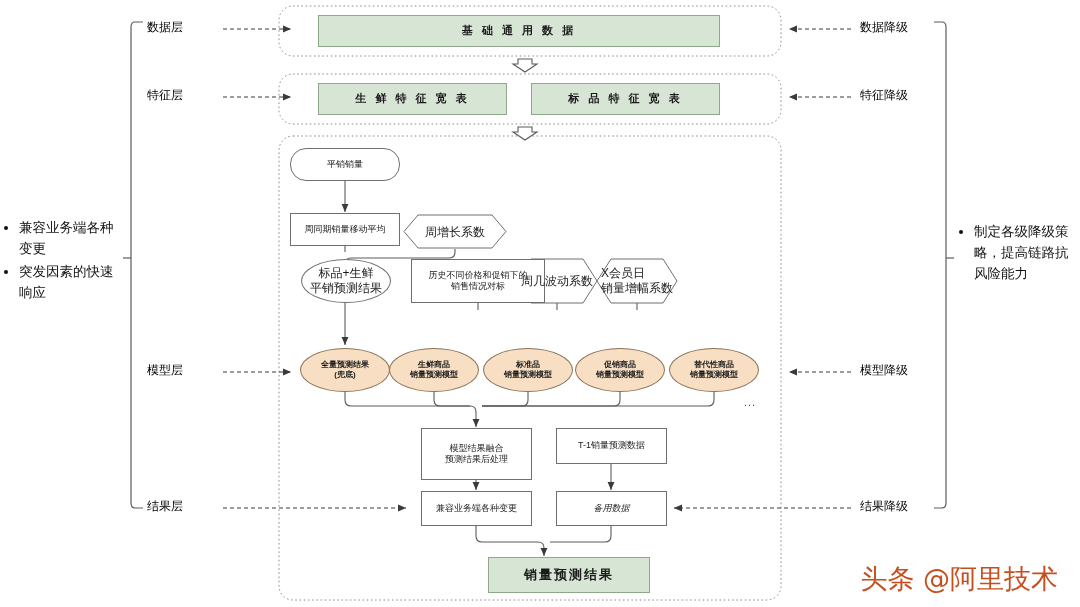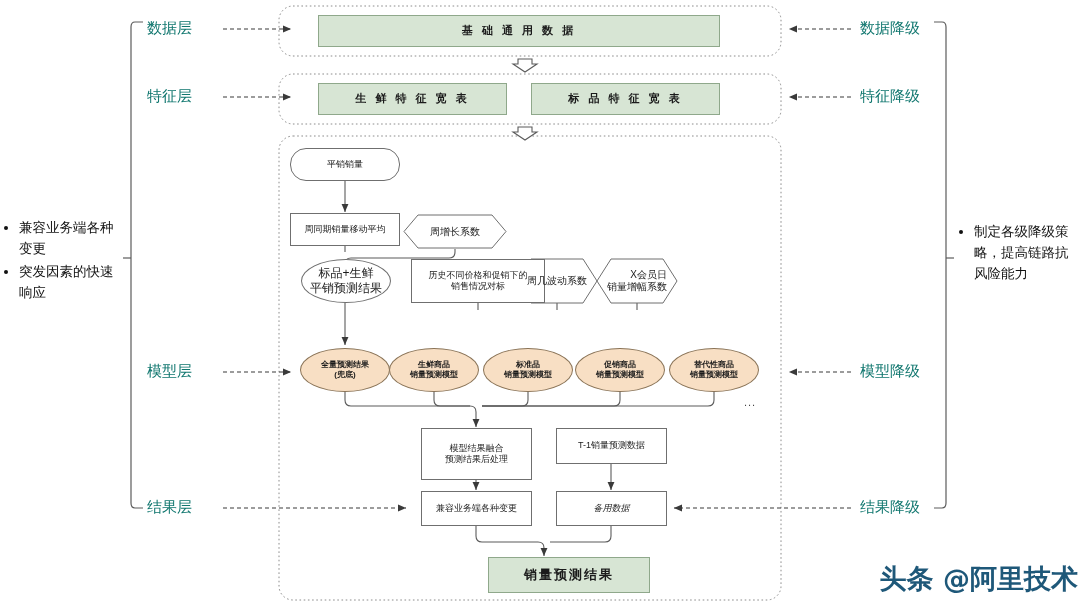--- a/index.html
+++ b/index.html
@@ -23,30 +23,30 @@
     color:#1b1b1b;
   }
   .rect{border:1px solid #6f6f6f;background:#ffffff;font-size:9px;}
   .green{background:#d7e5d4;border:1px solid #8fa88b;}
   .green-big{font-size:13px;font-weight:bold;letter-spacing:2px;margin-left:24px;}
   .green-head{font-size:11px;font-weight:bold;letter-spacing:3px;}
   .ellipse{border:1px solid #6f6f6f;background:#ffffff;border-radius:50%;font-size:12px;}
   .ellipse-orange{border:1px solid #8a7458;background:#f8dfc4;border-radius:50%;font-size:8px;font-weight:bold;}
   .hexwrap{position:absolute;}
   .hexlabel{position:absolute;left:0;top:0;width:100%;height:100%;
-    display:flex;align-items:center;justify-content:center;font-size:10px;text-align:right;white-space:pre-line;line-height:1.25;}
-  .layer-label{position:absolute;font-size:15px;color:#0f766e;white-space:nowrap;}
+    display:flex;align-items:center;justify-content:center;font-size:12px;text-align:left;white-space:pre-line;line-height:1.25;}
+  .layer-label{position:absolute;font-size:12px;color:#000000;white-space:nowrap;}
   .side-note{position:absolute;font-size:13.5px;color:#111;line-height:1.55;}
   .side-note ul{margin:0;padding-left:14px;list-style:disc;}
   .side-note li{margin:0 0 2px 0;}
   .dots{position:absolute;font-size:11px;color:#444;letter-spacing:1px;}
   .watermark{
-    position:absolute;right:2px;bottom:10px;
-    font-size:27px;font-weight:bold;
-    color:#0c4a6e;
+    position:absolute;right:22px;bottom:10px;
+    font-size:27px;font-weight:normal;
+    color:#c2410c;
     -webkit-text-stroke:0px;
     opacity:.92;
     white-space:nowrap;
     font-family:"DejaVu Sans",sans-serif;
   }
 </style>
 </head>
 <body>
 
 <div id="stage">

